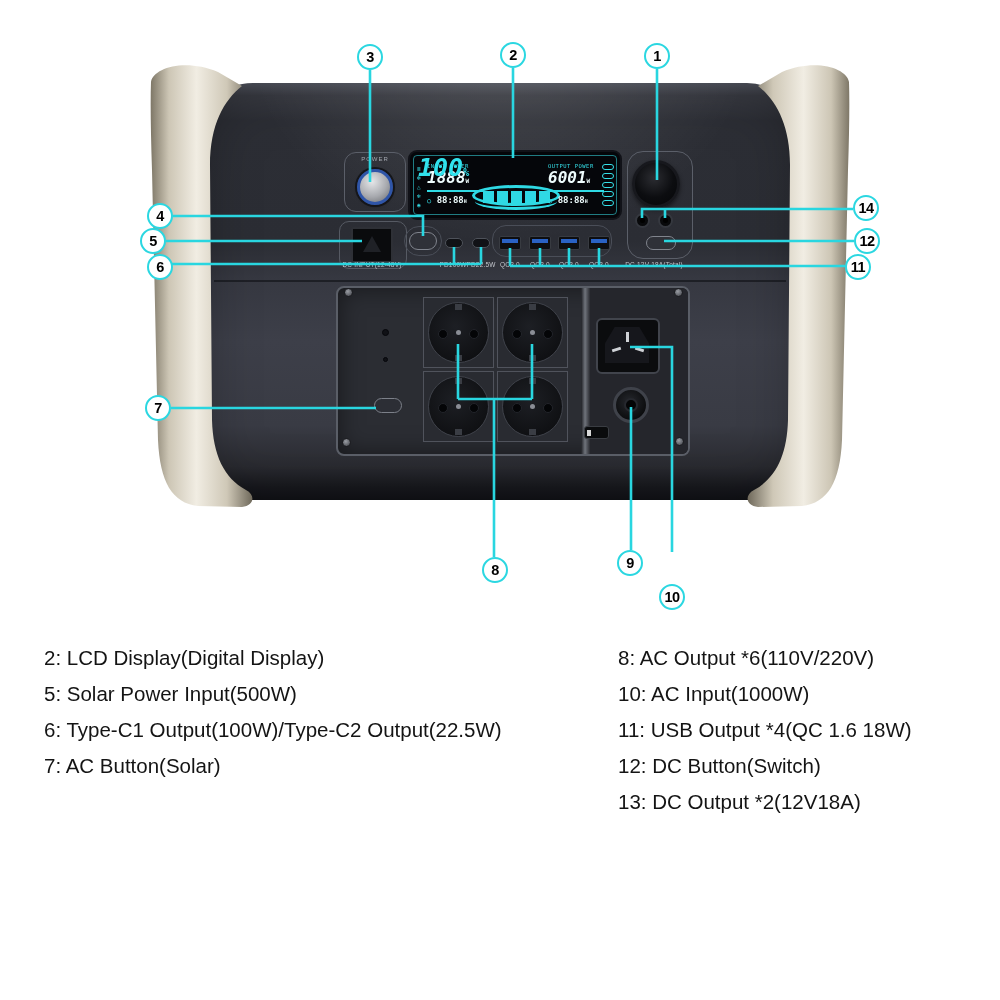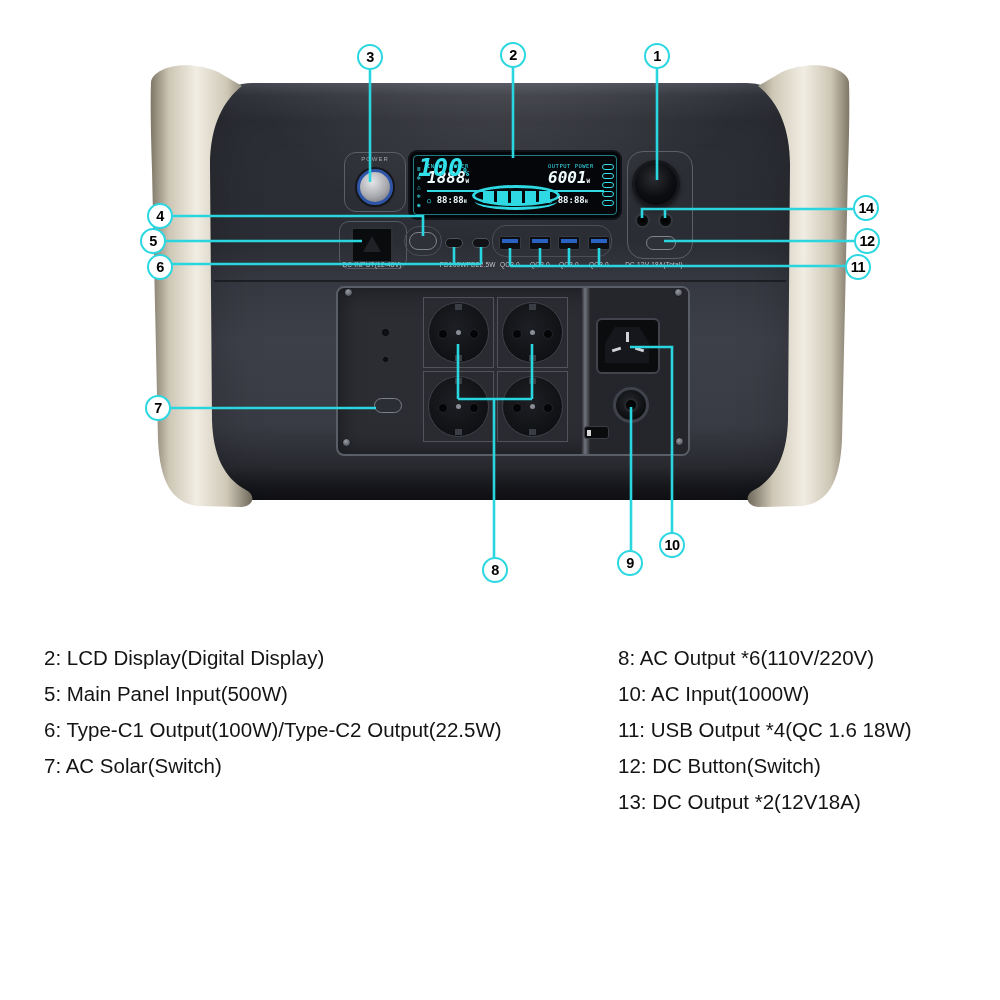--- a/index.html
+++ b/index.html
@@ -336,38 +336,38 @@
     </div>
   <div class="co" style="left:145px;top:395px;">
       <span>7</span>
     </div>
   <div class="co" style="left:482px;top:557px;">
       <span>8</span>
     </div>
   <div class="co" style="left:617px;top:550px;">
       <span>9</span>
     </div>
-  <div class="co" style="left:659px;top:532px;text-align:center;">
+  <div class="co" style="left:659px;top:584px;text-align:center;">
       <span>10</span>
     </div>
   <div class="co" style="left:845px;top:254px;">
       <span>11</span>
     </div>
   <div class="co" style="left:854px;top:228px;">
       <span>12</span>
     </div>
   <div class="co" style="left:853px;top:195px;">
       <span>14</span>
     </div>
 
   <div class="legend-col" style="left:44px;">
     <div class="lg-row">2: LCD Display(Digital Display)</div>
-    <div class="lg-row">5: Main Panel Input(500W)</div>
+    <div class="lg-row">5: Solar Power Input(500W)</div>
     <div class="lg-row">6: Type-C1 Output(100W)/Type-C2 Output(22.5W)</div>
-    <div class="lg-row">7: AC Solar(Switch)</div>
+    <div class="lg-row">7: AC Button(Solar)</div>
   </div>
   <div class="legend-col" style="left:618px;">
     <div class="lg-row">8: AC Output *6(110V/220V)</div>
     <div class="lg-row">10: AC Input(1000W)</div>
     <div class="lg-row">11: USB Output *4(QC 1.6 18W)</div>
     <div class="lg-row">12: DC Button(Switch)</div>
     <div class="lg-row">13: DC Output *2(12V18A)</div>
   </div>
 
 </div>

